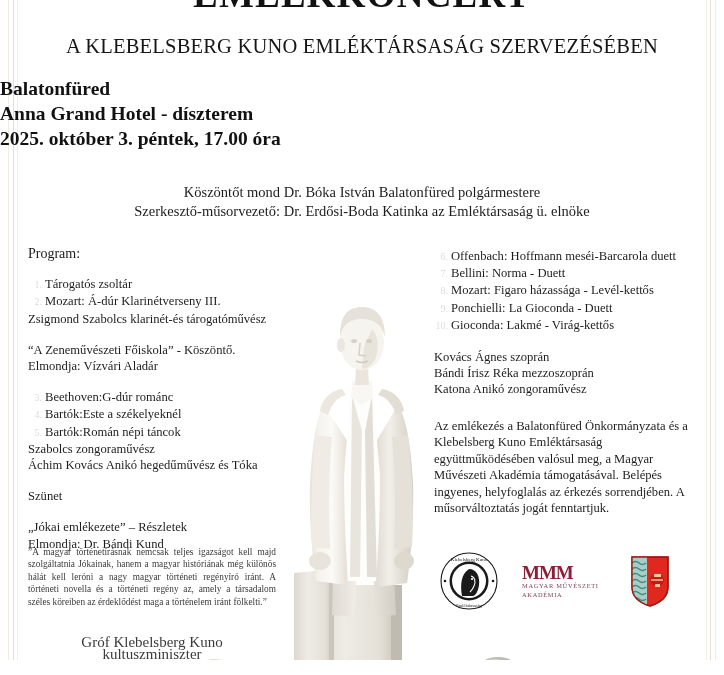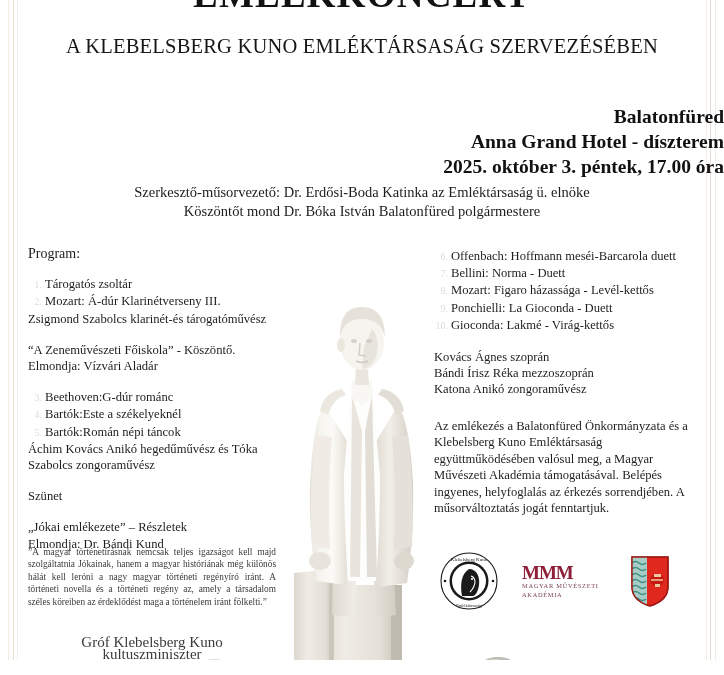--- a/index.html
+++ b/index.html
@@ -51,22 +51,22 @@
   #organiser {
     top: 35px;
     font-size: 20.5px;
     font-weight: 400;
     letter-spacing: 0.2px;
     color: #161616;
   }
   .venue-blk {
     position: absolute;
     left: 0; right: 0;
-    top: 104px;
-    text-align: right;
+    top: 76px;
+    text-align: left;
     font-weight: 700;
     font-size: 19.5px;
     line-height: 25px;
     color: #111;
   }
   .hosts-blk {
     position: absolute;
     left: 0; right: 0;
     top: 183px;
     text-align: center;
@@ -263,22 +263,22 @@
   <div class="hdr" id="title">EMLÉKKONCERT</div>
   <div class="hdr" id="organiser">A KLEBELSBERG KUNO EMLÉKTÁRSASÁG SZERVEZÉSÉBEN</div>
 
   <div class="venue-blk">
     <div>Balatonfüred</div>
     <div>Anna Grand Hotel - díszterem</div>
     <div>2025. október 3. péntek, 17.00 óra</div>
   </div>
 
   <div class="hosts-blk">
+    <div>Köszöntőt mond Dr. Bóka István Balatonfüred polgármestere</div>
     <div>Szerkesztő-műsorvezető: Dr. Erdősi-Boda Katinka az Emléktársaság ü. elnöke</div>
-    <div>Köszöntőt mond Dr. Bóka István Balatonfüred polgármestere</div>
   </div>
 
   <div class="col" id="col-left">
     <div class="col-head">Program:</div>
 
     <div class="prog-item">
       <span class="prog-num">1.</span><span>Tárogatós zsoltár</span>
     </div>
     <div class="prog-item">
       <span class="prog-num">2.</span><span>Mozart: Á-dúr Klarinétverseny III.</span>
@@ -292,22 +292,22 @@
     <div class="gap"></div>
     <div class="prog-item">
       <span class="prog-num">3.</span><span>Beethoven:G-dúr románc</span>
     </div>
     <div class="prog-item">
       <span class="prog-num">4.</span><span>Bartók:Este a székelyeknél</span>
     </div>
     <div class="prog-item">
       <span class="prog-num">5.</span><span>Bartók:Román népi táncok</span>
     </div>
+    <div>Szabolcs zongoraművész</div>
     <div>Áchim Kovács Anikó hegedűművész és Tóka</div>
-    <div>Szabolcs zongoraművész</div>
 
     <div class="gap"></div>
     <div>Szünet</div>
 
     <div class="gap"></div>
     <div>„Jókai emlékezete” – Részletek</div>
     <div>Elmondja: Dr. Bándi Kund</div>
   </div>
 
   <div class="col" id="col-right">

